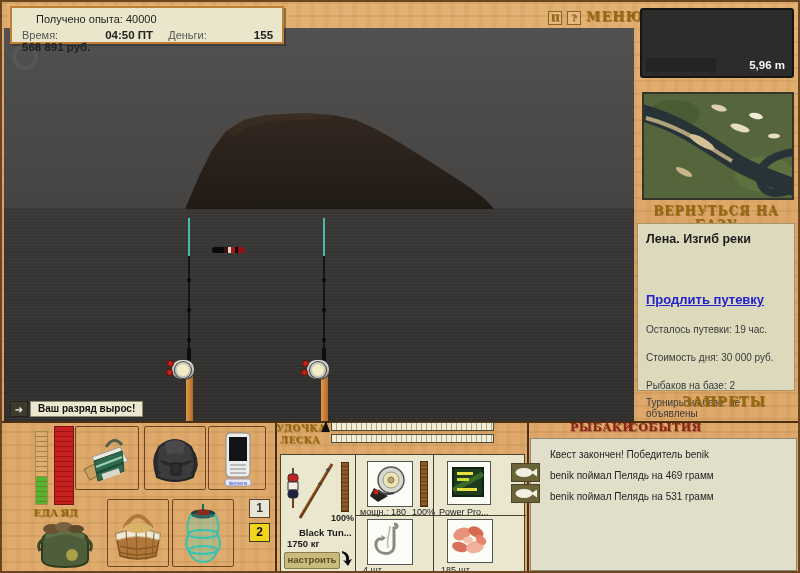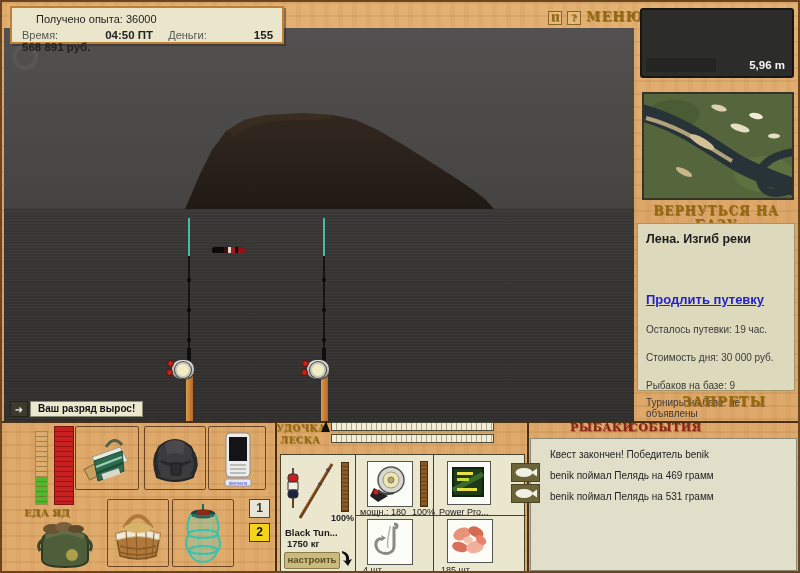--- a/index.html
+++ b/index.html
@@ -71,21 +71,21 @@
   .vsep{top:420px;width:2px;height:153px;background:#4a2f15;}
   
   .meter-food{left:33px;top:429px;width:13px;height:74px;border:1px solid #a8894e;
     background:
       repeating-linear-gradient(180deg, rgba(0,0,0,0) 0 4px, rgba(120,90,40,0.55) 4px 5px),
       linear-gradient(180deg, rgba(222,183,122,0.35) 0 62%, #54b62e 62% 100%);}
   .meter-poison{left:52px;top:424px;width:20px;height:79px;border:1px solid #7a1414;
     background:
       repeating-linear-gradient(180deg, rgba(0,0,0,0) 0 4px, rgba(130,10,10,0.6) 4px 5px),
       #c62020;}
-  .meter-label{font-size:10px;text-align:left;letter-spacing:0;}
+  .meter-label{font-size:10px;text-align:right;letter-spacing:0;}
   
   .slot{border:1px solid #6b4526;border-radius:2px;}
   .qbtn{width:21px;height:19px;border:1px solid #55432a;text-align:center;font-size:12px;font-weight:bold;line-height:17px;}
   .qbtn.inactive{background:#e9e6d8;color:#333;}
   .qbtn.active{background:#f2d41c;color:#111;border-color:#3a3a22;}
   
   .bar-label{width:44px;text-align:right;font-size:9px;letter-spacing:0.5px;}
   .tbar{width:163px;height:9px;background:
       repeating-linear-gradient(90deg, rgba(0,0,0,0) 0 4px, rgba(90,80,50,0.45) 4px 5px),#f4eed6;
       border:1px solid #4a4a38;}
@@ -155,21 +155,21 @@
 
     <div class="abs float-lying"></div>
 
     <div class="abs notif-icon">➜</div>
     <div class="abs notif-label">Ваш разряд вырос!</div>
   </div>
 
   <div class="abs stats-panel">
     <div class="abs" style="left:24px;top:5px;">
       <span>Получено опыта:</span>
-      <span>36000</span>
+      <span>40000</span>
     </div>
     <div class="abs" style="left:10px;top:21px;width:258px;">
       <span style="color:#555;">Время:</span>
       <b>04:50 ПТ</b>
       <span style="color:#555;margin-left:12px;">Деньги:</span>
       <b>155 568 891 руб.</b>
     </div>
   </div>
 
   <div class="abs" style="left:546px;top:9px;width:14px;height:14px;border:1px solid #8a6427;background:rgba(240,210,150,0.35);text-align:center;font-size:9px;line-height:13px;" class2="gold">
@@ -203,21 +203,21 @@
   </div>
 
   <div class="abs return-base gold">ВЕРНУТЬСЯ НА БАЗУ</div>
 
   <div class="abs info-panel">
     <div class="info-title">Лена. Изгиб реки</div>
     <div style="height:46px;"></div>
     <div class="info-link">Продлить путевку</div>
     <div class="info-line">Осталось путевки: 19 час.</div>
     <div class="info-line">Стоимость дня: 30 000 руб.</div>
-    <div class="info-line">Рыбаков на базе: 9</div>
+    <div class="info-line">Рыбаков на базе: 2</div>
     <div class="info-line" style="margin-top:6px;">Турниры на базе: не объявлены</div>
   </div>
 
   <div class="abs bans gold">ЗАПРЕТЫ</div>
 
   <div class="abs hsep"></div>
   <div class="abs vsep" style="left:273px;"></div>
   <div class="abs vsep" style="left:525px;"></div>
 
   <div class="abs meter-food"></div>
@@ -313,21 +313,21 @@
       <circle cx="44" cy="10" r="1.5" fill="none" stroke="#444"></circle>
       <circle cx="36" cy="24" r="1.5" fill="none" stroke="#444"></circle>
       <line x1="9" y1="8" x2="9" y2="14" stroke="#222" stroke-width="1.5"></line>
       <rect x="4" y="14" width="10" height="8" rx="3" fill="#c42020" stroke="#333"></rect>
       <rect x="4" y="22" width="10" height="8" fill="#f2ede2" stroke="#333"></rect>
       <rect x="4" y="30" width="10" height="8" rx="3" fill="#1c2244" stroke="#333"></rect>
       <line x1="9" y1="38" x2="9" y2="48" stroke="#6b3f18" stroke-width="2"></line>
     </svg>
     <div class="brown-meter" style="left:60px;top:7px;height:48px;"></div>
     <div class="tp-caption" style="left:50px;top:58px;font-weight:bold;">100%</div>
-    <div class="tp-name" style="left:4px;top:72px;">Black Tun...</div>
+    <div class="tp-name" style="left:18px;top:72px;">Black Tun...</div>
     <div class="tp-name" style="left:6px;top:83px;">1750 кг</div>
     <div class="cfg-btn">настроить</div>
     <svg class="abs" style="left:59px;top:94px;" width="14" height="18" viewBox="0 0 14 18">
       <path d="M2,2 Q10,4 9,11 L12,10 L8,17 L3,11 L6,12 Q7,6 2,4 Z" fill="#111"></path>
     </svg>
 
     <div class="imgbox" style="left:86px;top:6px;width:44px;height:44px;">
       <svg width="42" height="42" viewBox="0 0 42 42">
         <path d="M6,26 L20,34 L10,40 L2,34 Z" fill="#222"></path>
         <circle cx="23" cy="18" r="13" fill="#d8d8ce" stroke="#555" stroke-width="1.5"></circle>

